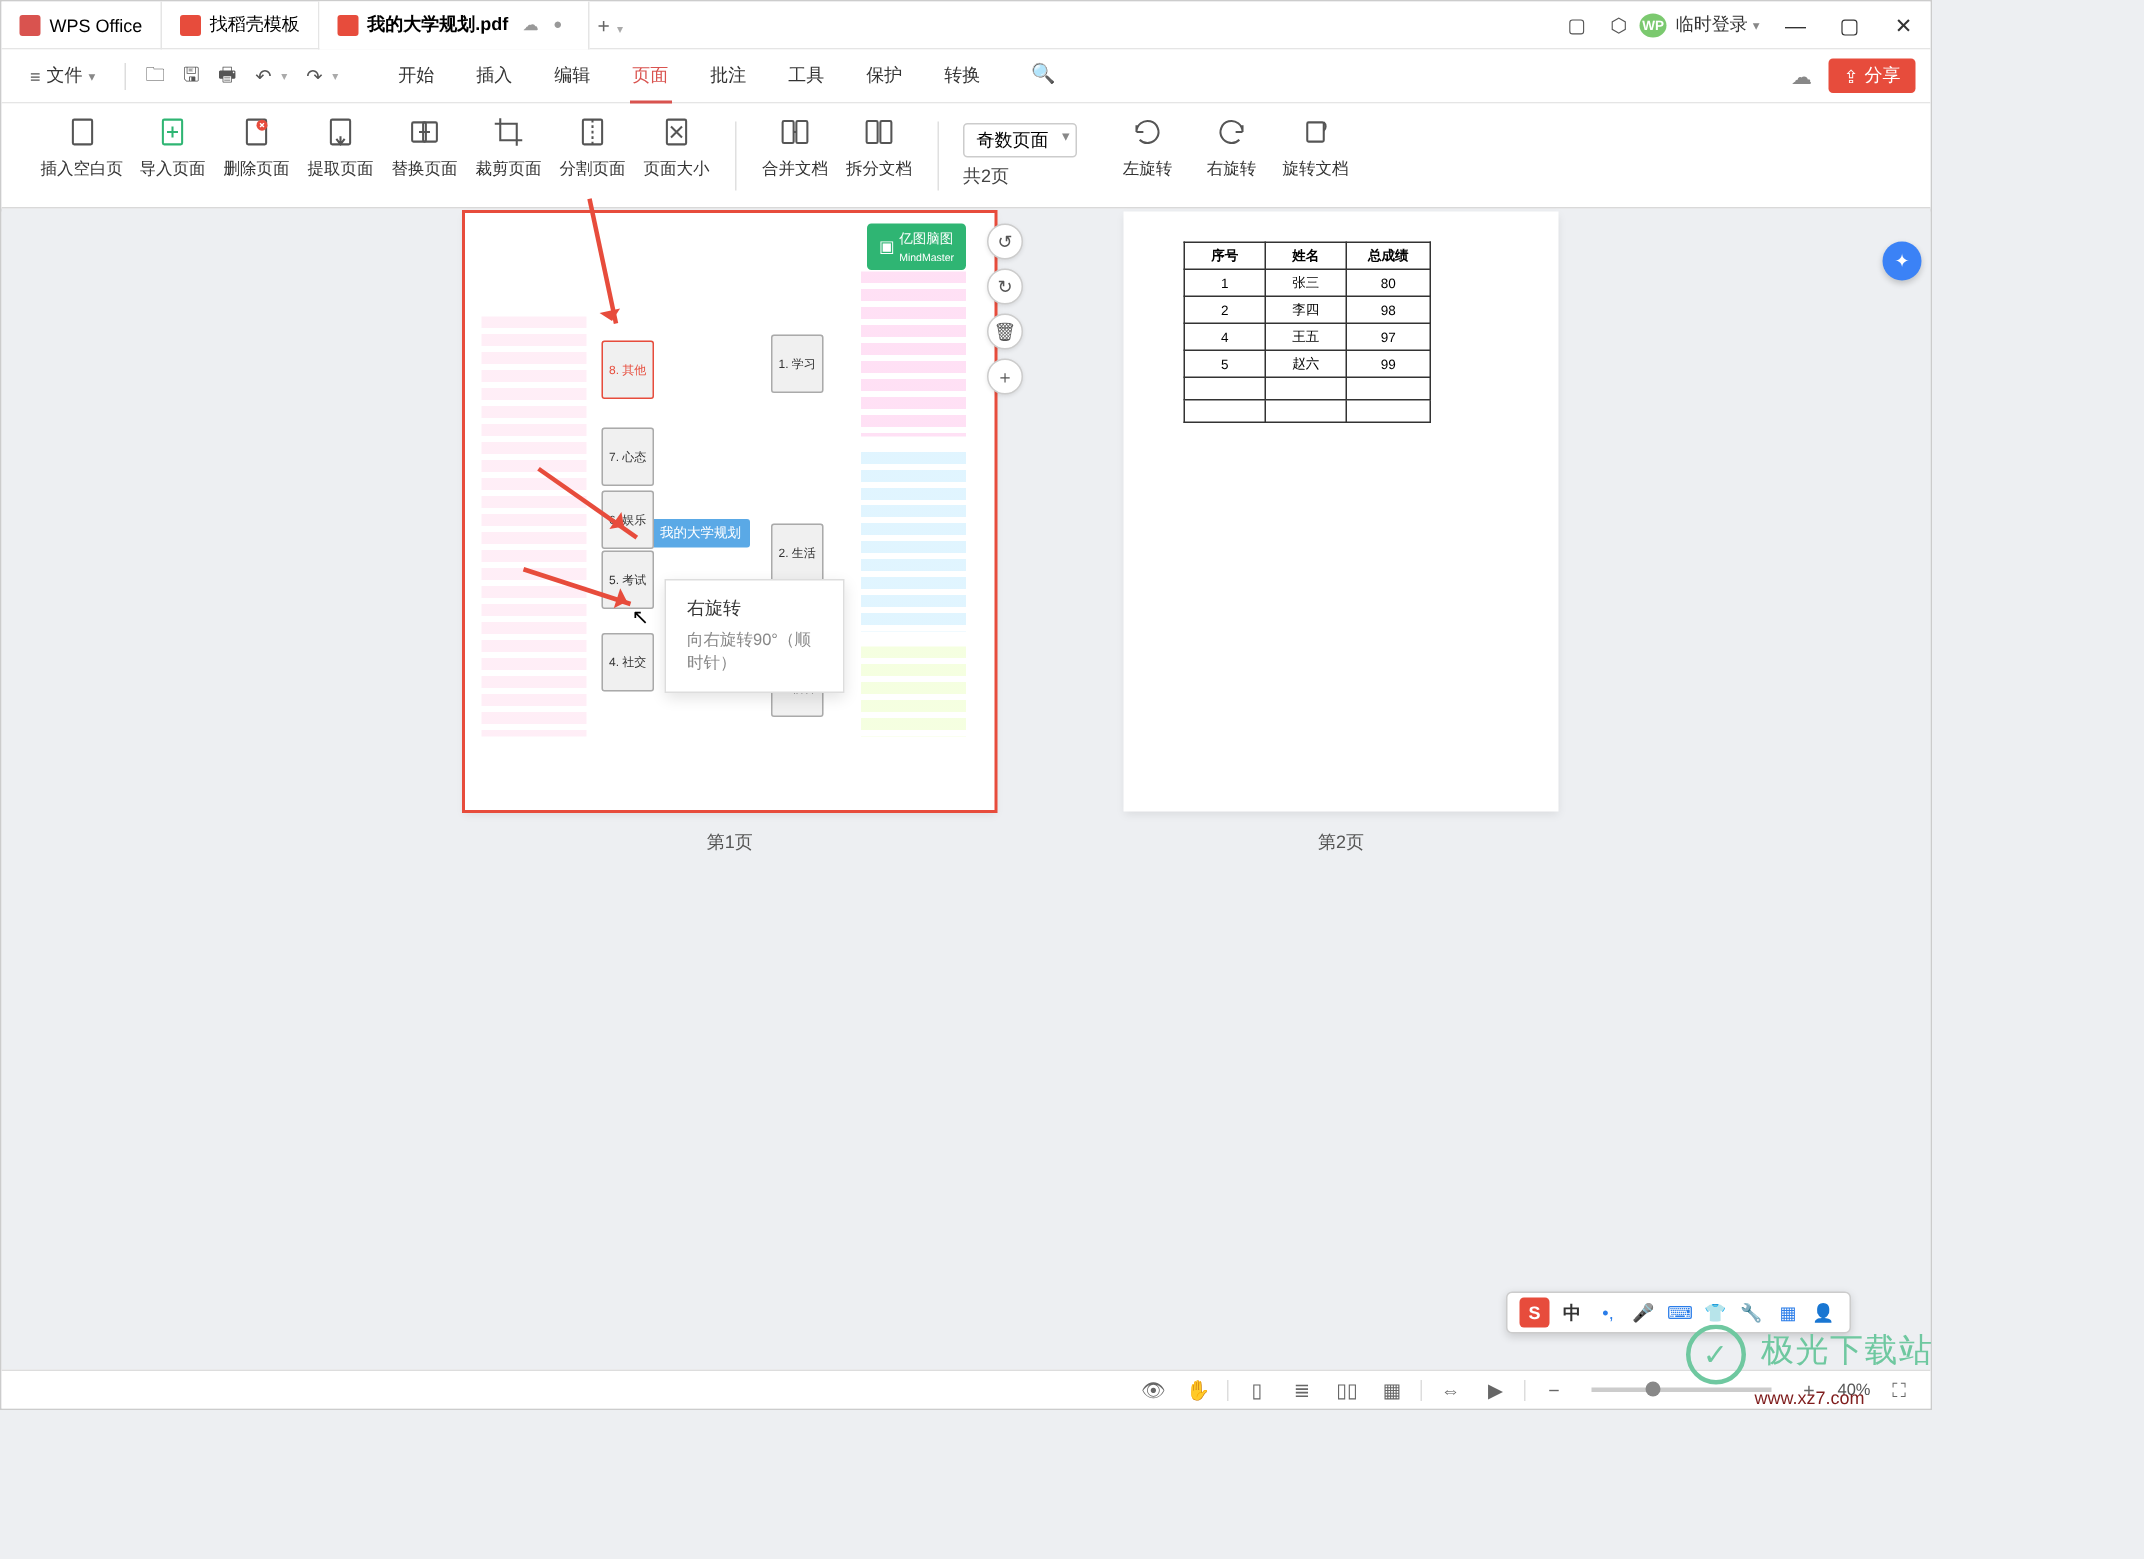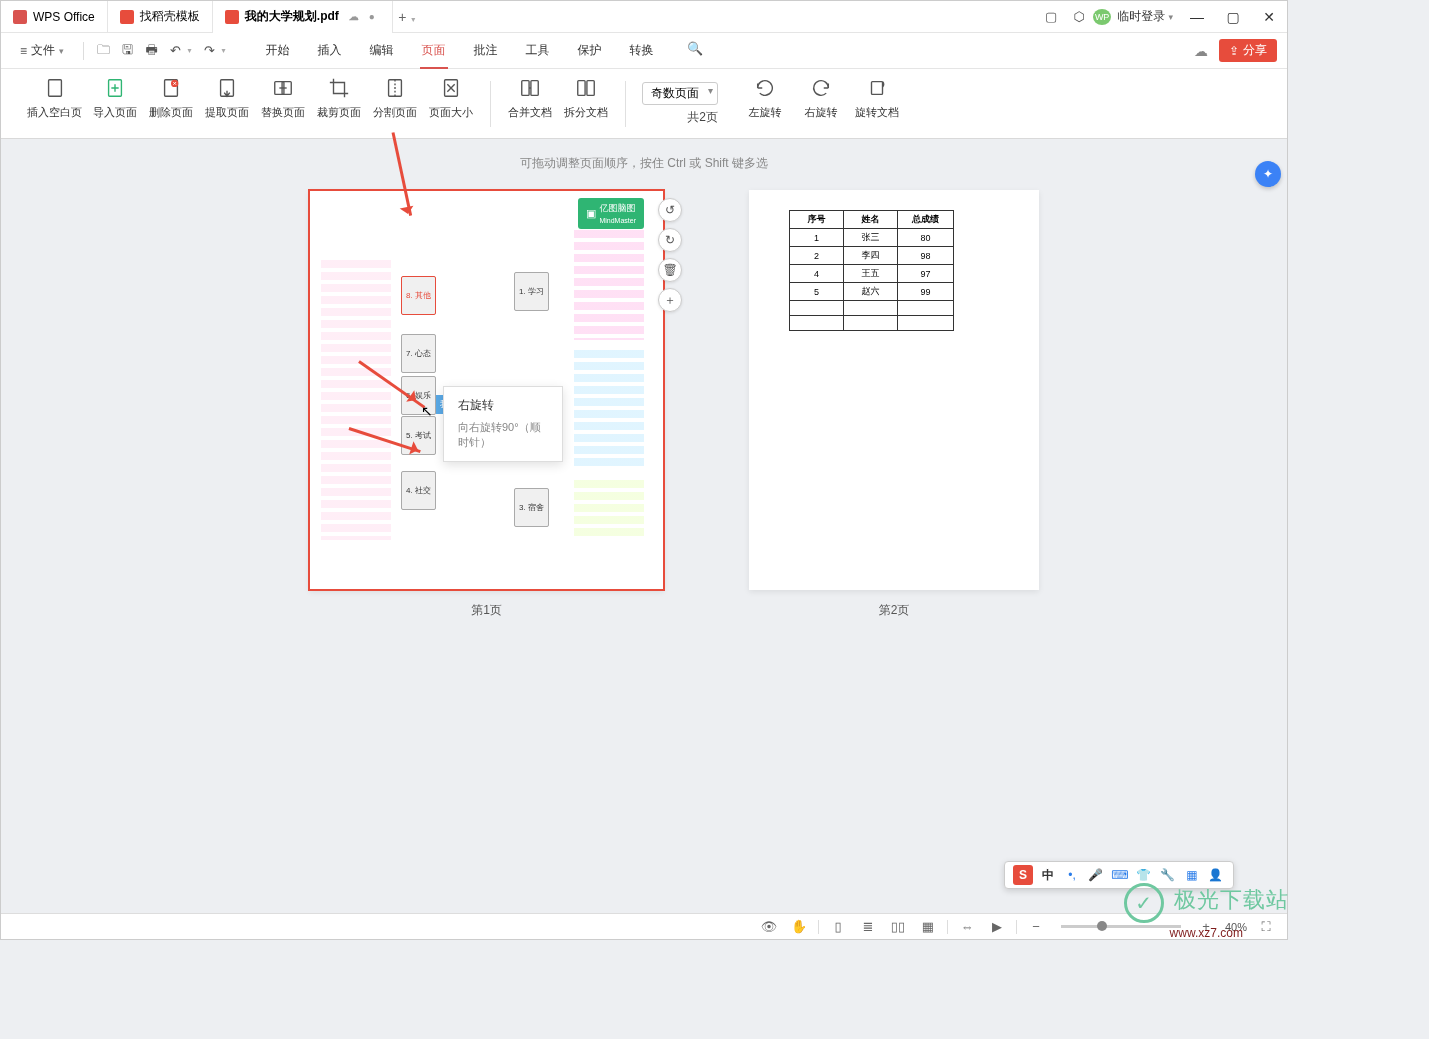--- a/index.html
+++ b/index.html
@@ -8,21 +8,21 @@
 .title-bar { height: 32px; background: #fff; display: flex; align-items: center; border-bottom: 1px solid #e5e5e5; }
 .title-tab { display: flex; align-items: center; padding: 0 12px; height: 32px; font-size: 12px; gap: 6px; border-right: 1px solid #e5e5e5; text-align: center; }
 .title-tab.active { background: #fff; font-weight: bold; }
 .wps-logo { width:14px; height:14px; background:#d9534f; border-radius:2px; }
 .template-icon { width:14px; height:14px; background:#e74c3c; border-radius:2px; }
 .pdf-icon { width:14px; height:14px; background:#e74c3c; border-radius:2px; }
 .tab-cloud, .tab-dot { color:#999; font-size:10px; margin-left:4px; }
 .new-tab-btn { width: 28px; text-align:center; color:#666; cursor:pointer; font-size:14px; }
 .title-spacer { flex: 1; }
 .title-right-ico { width:24px; height:24px; display:flex;align-items:center;justify-content:center;color:#555;border:1px solid transparent;border-radius:3px;margin:0 2px;font-size:13px;cursor:pointer; }
-.avatar { width:18px;height:16px;border-radius:50%;background:#7bc96f;color:#fff;font-size:9px;display:flex;align-items:center;justify-content:center; }
+.avatar { width:18px;height:16px;border-radius:50%;background:#7bc96f;color:#fff;font-size:9px;display:flex;align-items:center;justify-content:center;font-weight:bold; }
 .login-text { font-size:12px; color:#333; margin:0 6px; }
 .win-btn { width:36px;height:32px;display:flex;align-items:center;justify-content:center;color:#333;font-size:14px;cursor:pointer; }
 
 .quick-menu-row { height:36px; background:#fff; display:flex; align-items:center; padding:0 10px; border-bottom:1px solid #e5e5e5; gap:4px; }
 .file-menu-btn { display:flex;align-items:center;gap:4px;font-size:12px;padding:3px 8px;border:1px solid transparent;border-radius:3px;cursor:pointer;color:#333; }
 .file-menu-btn .ham { font-size:12px;color:#555; }
 .file-menu-btn .drop { font-size:9px;color:#888; }
 .qa-sep { width:1px;height:18px;background:#ddd;margin:0 6px; }
 .qa-btn { width:20px;height:20px;display:flex;align-items:center;justify-content:center;color:#555;cursor:pointer;font-size:13px; }
 .qa-drop { font-size:8px;color:#aaa;margin-left:-2px;margin-right:4px; }
@@ -276,21 +276,21 @@
         <span class="ico">
               <svg viewBox="0 0 24 24" fill="none" stroke="#555" stroke-width="1.5">
                 <rect x="3" y="4" width="8" height="16" rx="1"></rect>
                 <rect x="13" y="4" width="8" height="16" rx="1"></rect>
               </svg>
             </span>
         <span>拆分文档</span>
       </div>
     </div>
     <div class="ribbon-sep"></div>
-    <div class="ribbon-group" style="flex-direction:column;align-items:flex-end;justify-content:center;gap:2px;">
+    <div class="ribbon-group" style="flex-direction:column;align-items:flex-start;justify-content:center;gap:2px;">
       <div class="page-select">奇数页面</div>
       <div class="page-count">共2页</div>
     </div>
     <div class="ribbon-group">
       <div class="ribbon-btn">
         <span class="ico">
               <svg viewBox="0 0 24 24" fill="none" stroke="#555" stroke-width="1.5">
                 <path d="M4 12a8 8 0 1 1 2.3 5.6M4 12V7M4 12h5"></path>
               </svg>
             </span>
@@ -310,21 +310,20 @@
                 <rect x="6" y="5" width="12" height="14" rx="1"></rect>
                 <path d="M18 5a4 4 0 0 1 0 6"></path>
               </svg>
             </span>
         <span>旋转文档</span>
       </div>
     </div>
   </div>
 
   <div class="content-area">
-    <div class="hint-row">可拖动调整页面顺序，按住 Ctrl 或 Shift 键多选</div>
 
     <div class="arrow arrow1">
       <div class="arrow-line"></div>
           <div class="arrow-head"></div>
     </div>
     <div class="arrow arrow2">
       <div class="arrow-line"></div>
           <div class="arrow-head"></div>
     </div>
 

